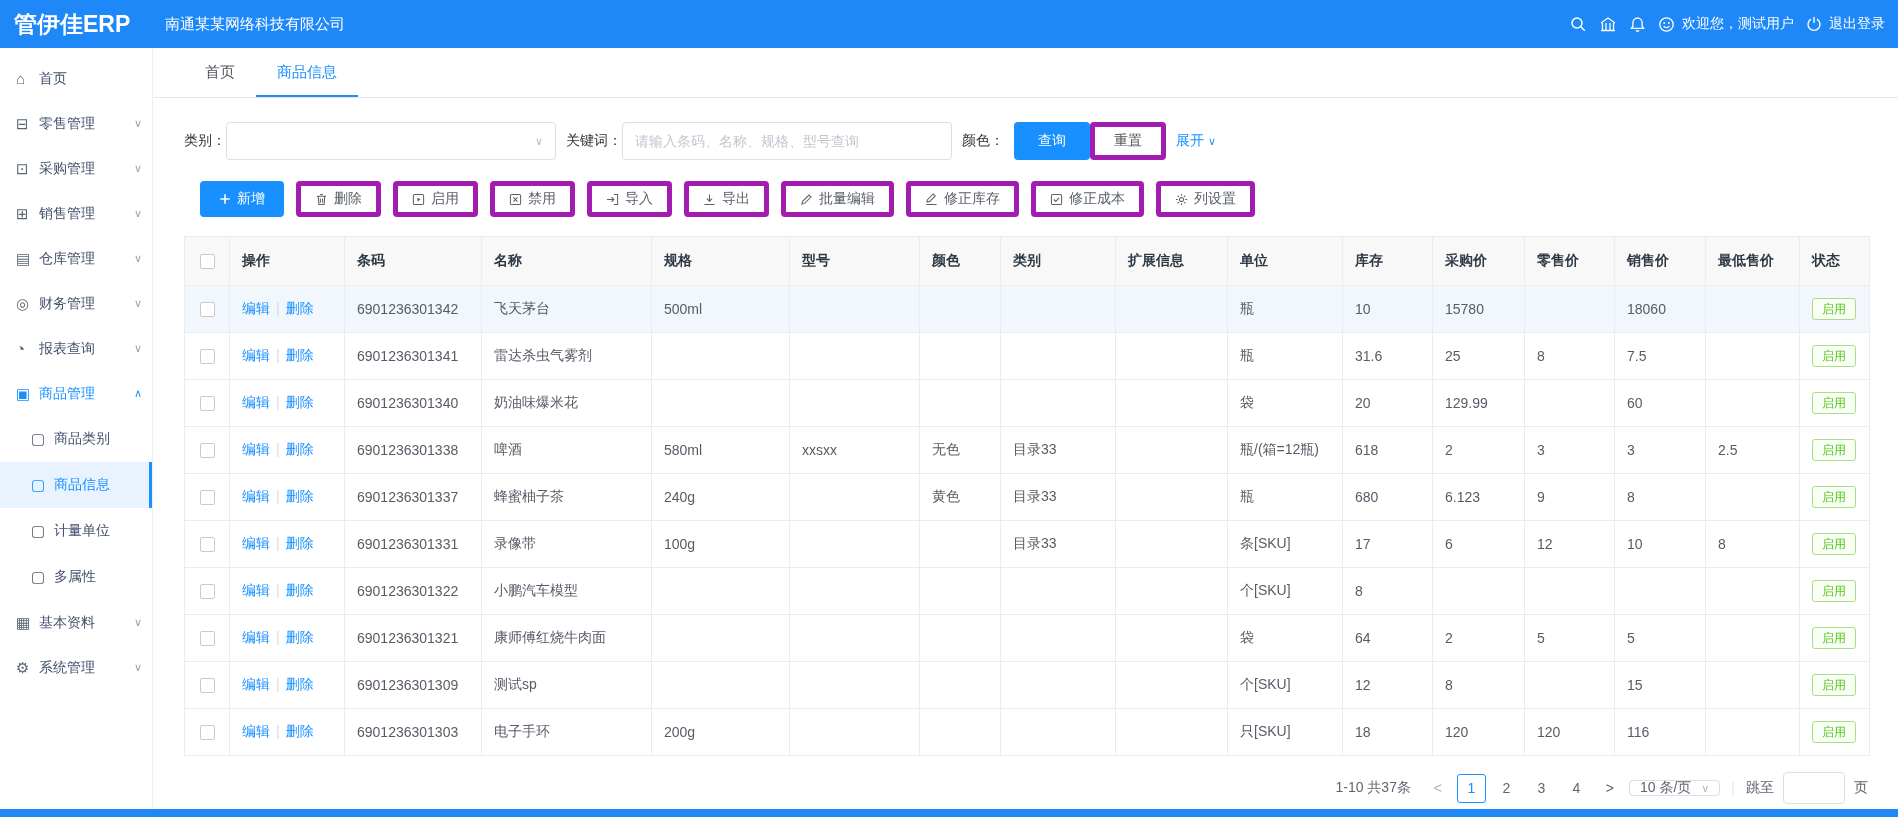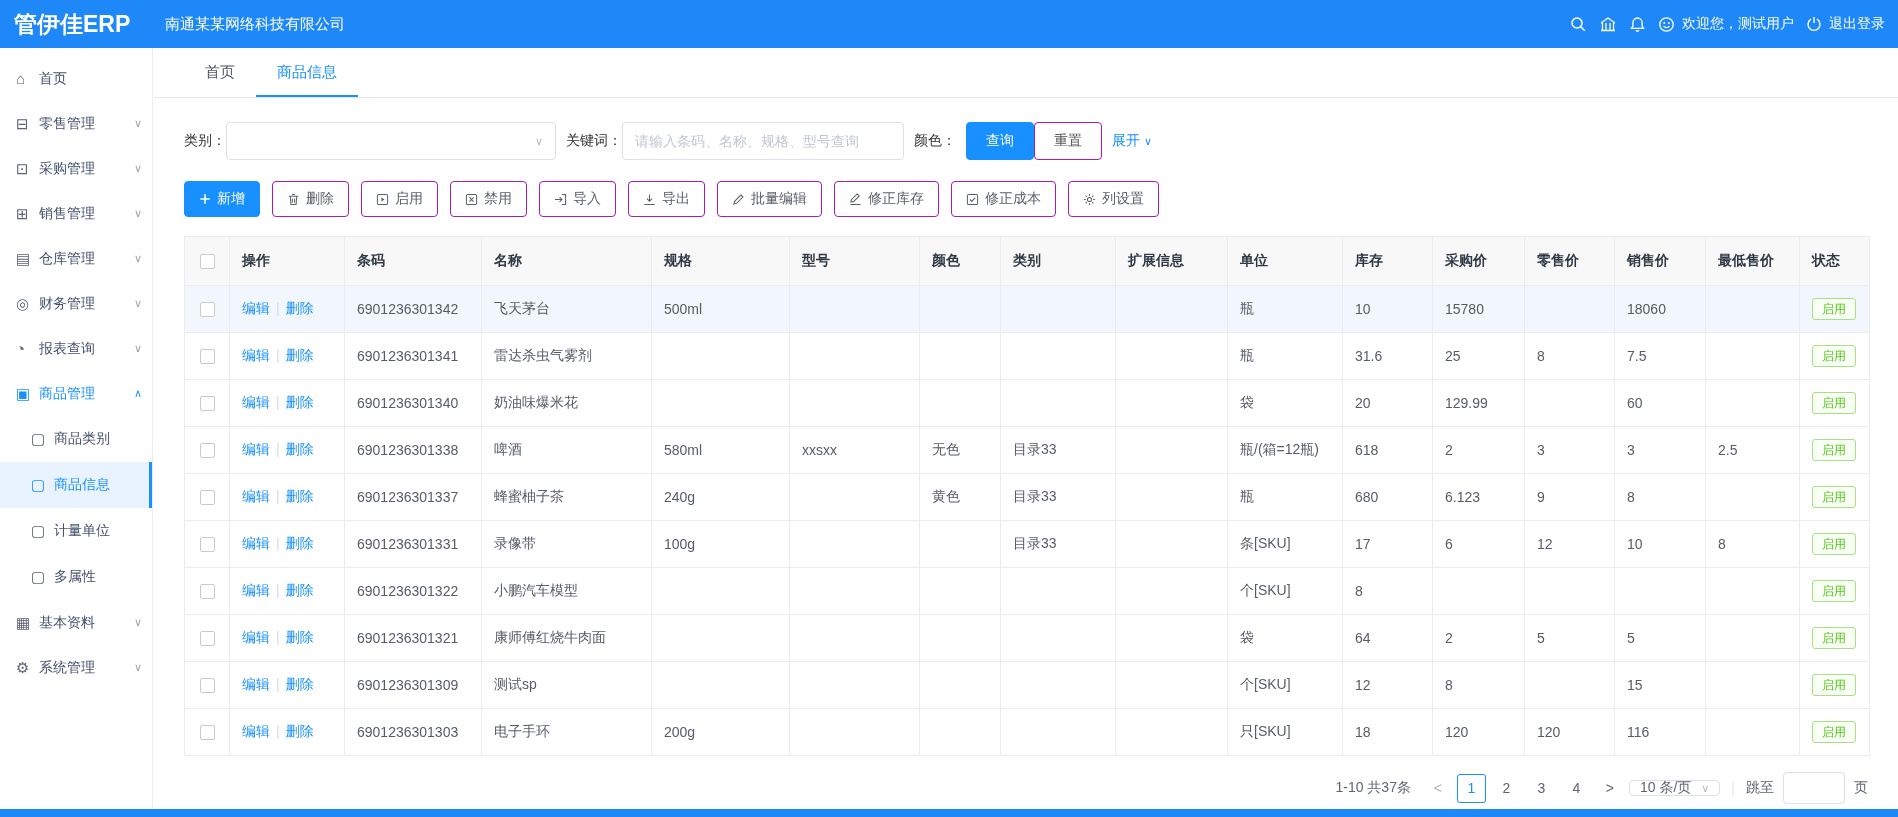--- a/index.html
+++ b/index.html
@@ -25,29 +25,29 @@
   .sb-sub.active .sb-icon{color:var(--accent)}
   
   .main{margin-left:154px;padding-top:48px}
   .tabbar{border-bottom:1px solid #e4e7ed;display:flex;padding-left:30px}
   .tab{padding:15px 21px 13px;font-size:15px;color:#51565d;cursor:pointer;border-bottom:2px solid transparent}
   .tab.active{color:var(--accent);border-bottom-color:var(--accent)}
   
   .filters{display:flex;align-items:center;padding:24px 30px 0;}
   .flabel{white-space:nowrap;color:#333}
   .select-box{width:330px;height:38px;border:1px solid #dcdfe6;border-radius:4px;background:#fff;display:flex;align-items:center;justify-content:flex-end;padding-right:12px;color:#c0c4cc;cursor:pointer}
-  .finput{width:282px;height:38px;border:1px solid #dcdfe6;border-radius:4px;padding:0 12px;font-size:14px;color:#333;outline:none}
+  .finput{width:330px;height:38px;border:1px solid #dcdfe6;border-radius:4px;padding:0 12px;font-size:14px;color:#333;outline:none}
   .finput.wide{width:345px}
   .finput::placeholder{color:#c0c6cf}
-  .btn{height:38px;padding:0 19px;border-radius:4px;border:1px solid #a21caf;background:#fff;color:#555;font-size:14px;cursor:pointer;display:inline-flex;align-items:center;gap:6px;white-space:nowrap}
+  .btn{height:38px;padding:0 19px;border-radius:4px;border:5px solid #a21caf;background:#fff;color:#555;font-size:14px;cursor:pointer;display:inline-flex;align-items:center;gap:6px;white-space:nowrap}
   .btn.primary{background:var(--accent);border-color:var(--accent);color:#fff}
   .gap-l{margin-left:10px}
   .expand-link{color:var(--accent);margin-left:10px;cursor:pointer;white-space:nowrap}
   
-  .toolbar{display:flex;gap:12px;padding:21px 30px 19px}
+  .toolbar{display:flex;gap:12px;padding:21px 46px 19px}
   .toolbar .btn{height:36px;padding:0 14px;color:#5a6068}
   .toolbar .btn.primary{color:#fff}
   .bicon{display:inline-flex;align-items:center}
   
   .table-wrap{padding:0 30px}
   table{width:100%;border-collapse:collapse;table-layout:fixed}
   th{background:#f8f8f9;border:1px solid #e9ecf0;height:49px;text-align:left;padding:0 12px;color:#2f3945;font-weight:bold;font-size:14px;white-space:nowrap;overflow:hidden}
   td{border:1px solid #e9ecf0;height:47px;padding:0 12px;color:#565c66;font-size:14px;white-space:nowrap;overflow:hidden}
   .td-center{text-align:center;padding:0}
   tr.hl td{background:#f2f7fd}

